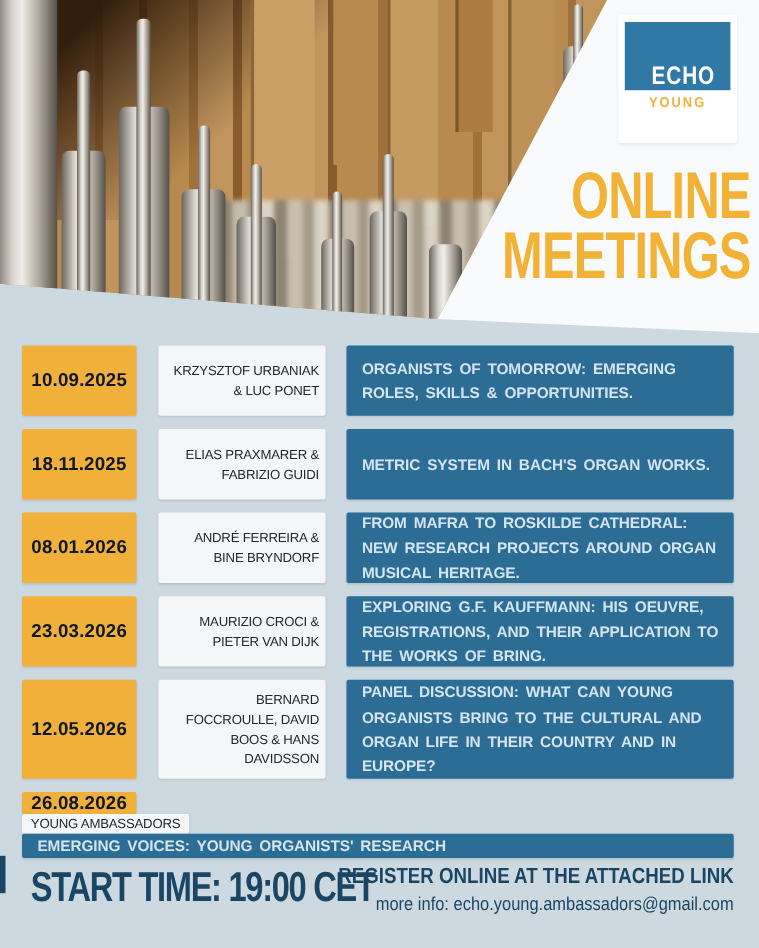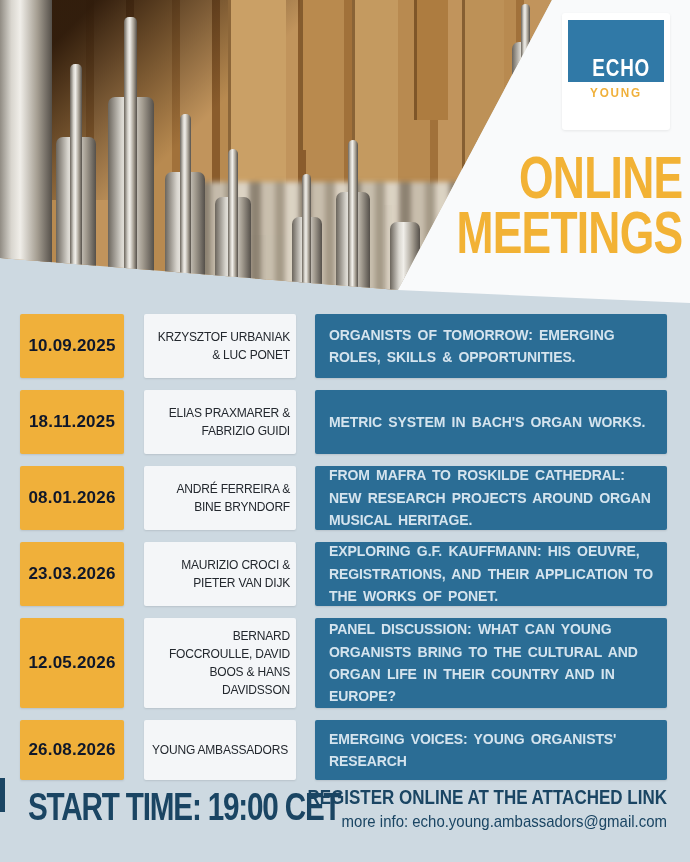--- a/index.html
+++ b/index.html
@@ -36,21 +36,21 @@
   .logo-young{color:var(--accent_yellow);font-weight:700;font-size:13px;letter-spacing:2px;margin-top:3px;transform:scaleX(.9);}
 
   
   .title{position:absolute;top:150px;right:8px;text-align:right;color:var(--title_yellow);font-weight:700;}
   .title .line{line-height:55px;font-size:60px;letter-spacing:-1px;transform:scaleX(.74);transform-origin:right center;white-space:nowrap;}
 
   
   .table{position:absolute;top:314px;left:20px;right:23px;display:flex;flex-direction:column;gap:12px;}
   .row{display:flex;height:64px;}
   .row:nth-child(5){height:90px;}
-  .row:nth-child(6){height:60px;}
+  .row:nth-child(6){height:44px;flex-direction:column;}
   .cell{box-shadow:0 1px 2px rgba(0,0,0,.10);border-radius:2px;display:flex;align-items:center;justify-content:center;}
   .date{width:104px;background:var(--accent_yellow);color:#0f172a;font-size:17px;font-weight:700;
         letter-spacing:.2px;margin-right:20px;flex:none;}
   .speakers{width:152px;background:var(--white_box);color:var(--speaker_text);font-size:12px;font-weight:400;
         text-align:right;line-height:1.5;margin-right:19px;padding:0 6px;flex:none;letter-spacing:-.2px;}
   .topic{flex:1;background:var(--panel_blue);color:var(--topic_text);font-size:14px;font-weight:700;
         justify-content:flex-start;text-align:left;line-height:1.6;padding:0 14px;word-spacing:2.5px;letter-spacing:-.1px;}
 
   
   .edge-sliver{position:absolute;left:0;top:778px;width:5px;height:34px;background:var(--navy);}
@@ -126,21 +126,21 @@
 
     <div class="row">
       <div class="cell date">08.01.2026</div>
       <div class="cell speakers">ANDRÉ FERREIRA &amp; BINE BRYNDORF</div>
       <div class="cell topic">FROM MAFRA TO ROSKILDE CATHEDRAL: NEW RESEARCH PROJECTS AROUND ORGAN MUSICAL HERITAGE.</div>
     </div>
 
     <div class="row">
       <div class="cell date">23.03.2026</div>
       <div class="cell speakers">MAURIZIO CROCI &amp; PIETER VAN DIJK</div>
-      <div class="cell topic">EXPLORING G.F. KAUFFMANN: HIS OEUVRE, REGISTRATIONS, AND THEIR APPLICATION TO THE WORKS OF PONET.</div>
+      <div class="cell topic">EXPLORING G.F. KAUFFMANN: HIS OEUVRE, REGISTRATIONS, AND THEIR APPLICATION TO THE WORKS OF BRING.</div>
     </div>
 
     <div class="row">
       <div class="cell date">12.05.2026</div>
       <div class="cell speakers">BERNARD FOCCROULLE, DAVID BOOS &amp; HANS DAVIDSSON</div>
       <div class="cell topic">PANEL DISCUSSION: WHAT CAN YOUNG ORGANISTS BRING TO THE CULTURAL AND ORGAN LIFE IN THEIR COUNTRY AND IN EUROPE?</div>
     </div>
 
     <div class="row">
       <div class="cell date">26.08.2026</div>

